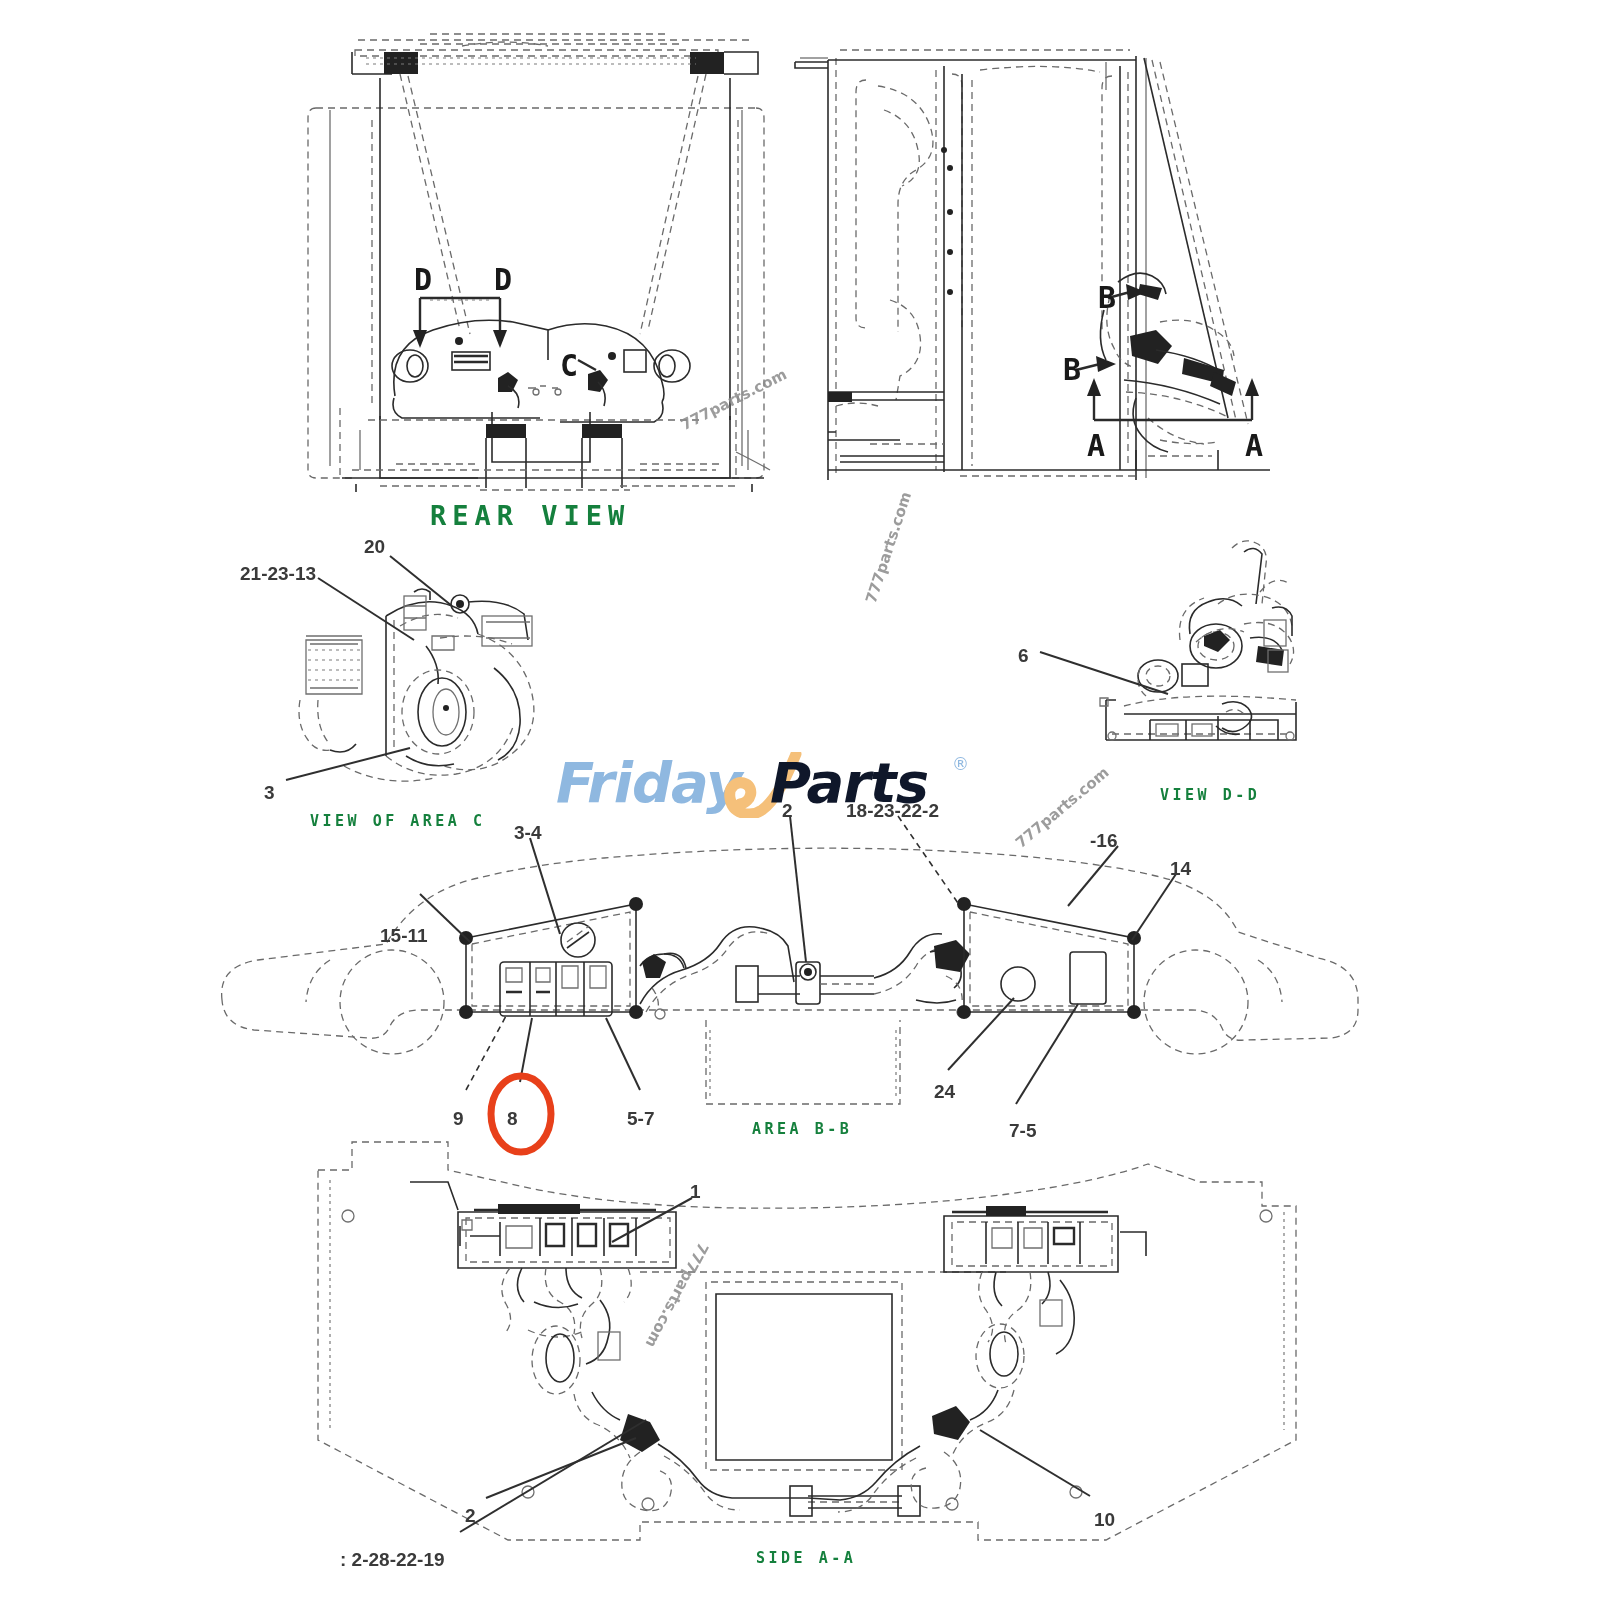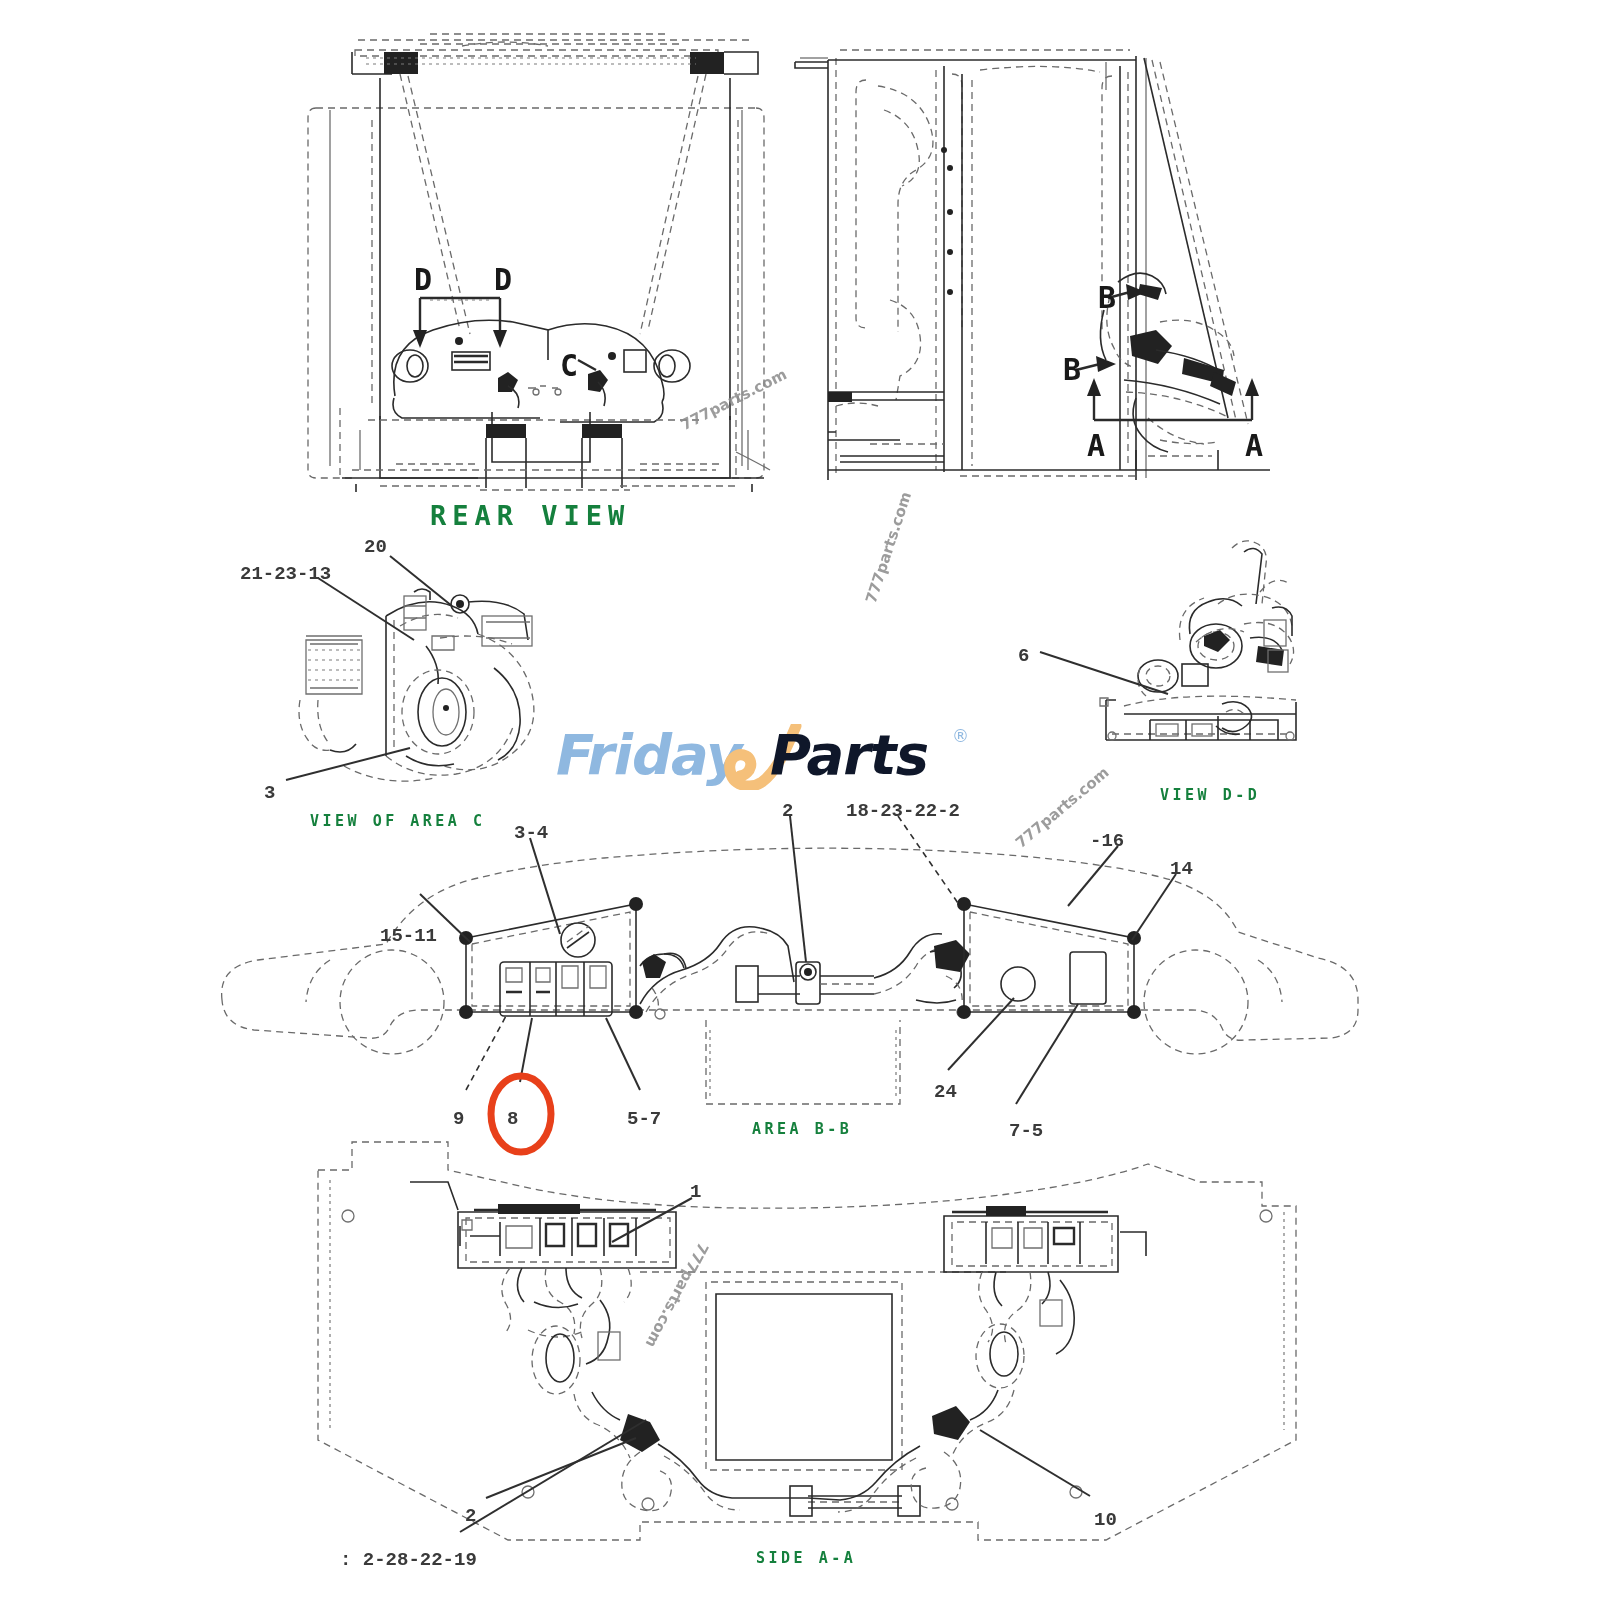--- a/index.html
+++ b/index.html
@@ -26,21 +26,21 @@
     font-family: "DejaVu Sans Mono", monospace;
     font-weight: 700;
     color: #15803d;
     letter-spacing: 3px;
     white-space: nowrap;
   }
   .t-big { font-size: 27px; letter-spacing: 6px; }
   .t-mid { font-size: 15px; letter-spacing: 3.5px; }
   .callout {
     position: absolute;
-    font-family: Liberation Mono, monospace;
+    font-family: Liberation Sans, sans-serif;
     font-weight: 700;
     font-size: 19px;
     color: #3a3a3a;
     white-space: nowrap;
   }
   .secletter {
     position: absolute;
     font-family: "DejaVu Sans Mono", monospace;
     font-weight: 700;
     font-size: 30px;
@@ -50,21 +50,21 @@
     position: absolute;
     font-family: "DejaVu Sans", sans-serif;
     font-weight: 700;
     font-size: 15px;
     color: #8b8b8b;
     opacity: .85;
     white-space: nowrap;
   }
   #brand {
     position: absolute;
-    left: 556px; top: 720px;
+    left: 556px; top: 748px;
     width: 420px; height: 72px;
   }
   #brand .bt {
     position: absolute;
     font-family: "DejaVu Sans", sans-serif;
     font-style: italic;
     font-weight: 700;
     font-size: 56px;
     letter-spacing: -1px;
     color: #8fb8e0;

